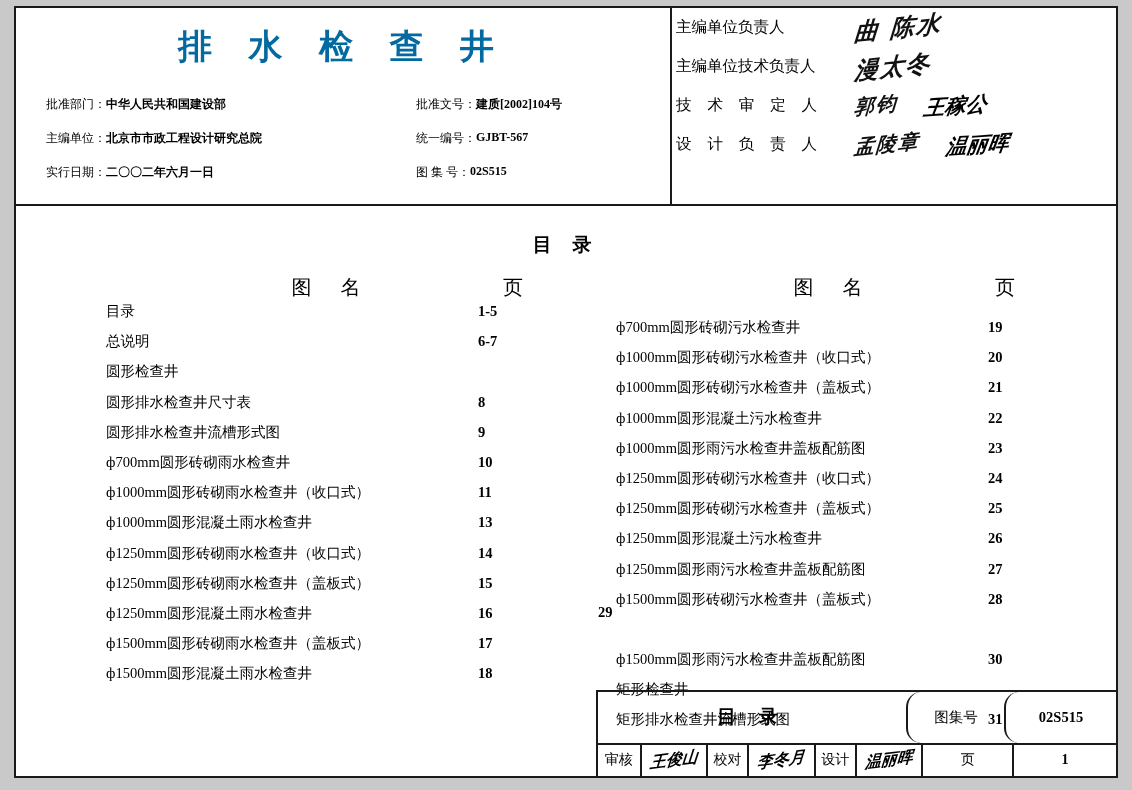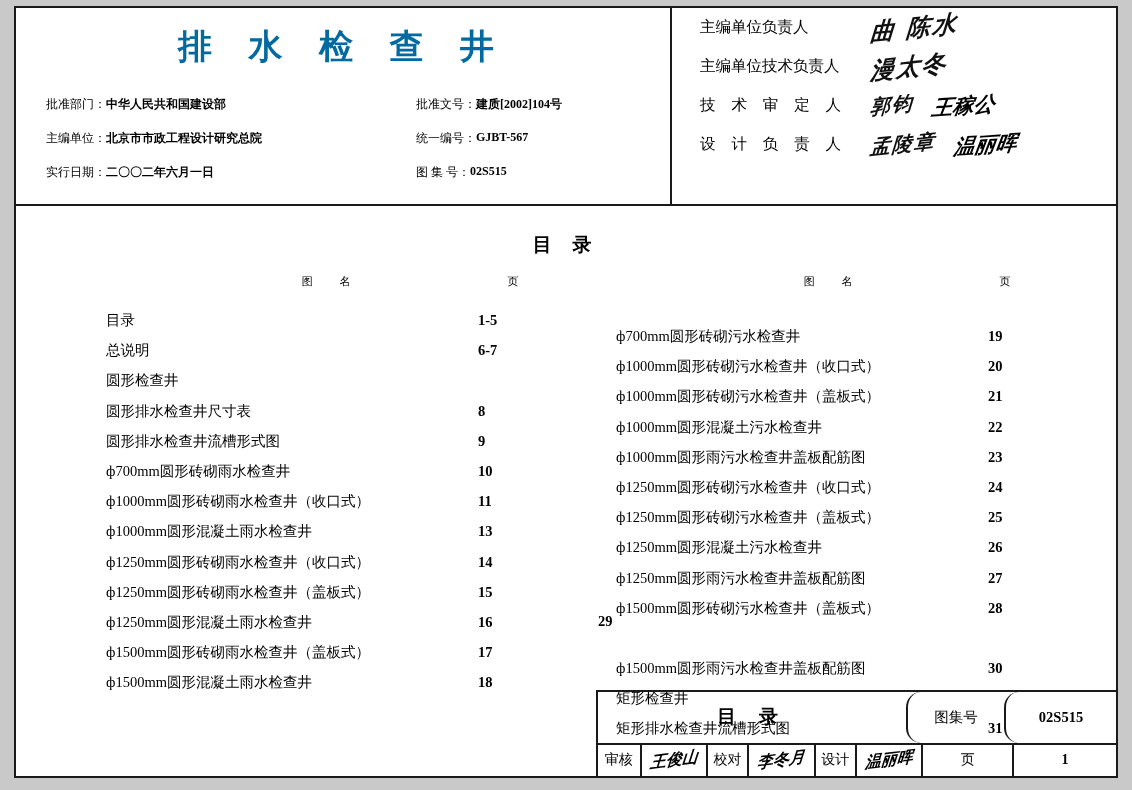--- a/index.html
+++ b/index.html
@@ -72,22 +72,23 @@
   .meta-value { font-weight: bold; white-space: nowrap; }
   .meta-col1 { width: 370px; display: flex; }
   .meta-col2 { display: flex; }
 
   
   .sig-row {
     position: relative;
     height: 39px;
     display: flex;
     align-items: center;
-    padding-left: 28px;
+    padding-left: 4px;
     font-size: 15.5px;
+    gap: 8px;
   }
   .sig-label {
     width: 170px;
     white-space: nowrap;
     letter-spacing: 0px;
   }
   .sig-label.spread { letter-spacing: 6px; }
   .sig-hand {
     font-family: "DejaVu Sans", sans-serif;
     font-size: 24px;
@@ -128,22 +129,22 @@
     top: 68px; left: 0; right: 0;
   }
   .col {
     position: absolute;
     width: 460px;
   }
   .col.left { left: 90px; }
   .col.right { left: 582px; }
   .col-head {
     display: flex;
-    font-size: 11px;
-    margin-bottom: 22px;
+    font-size: 20px;
+    margin-bottom: 1px;
   }
   .col-head .h-name {
     width: 372px;
     text-align: center;
     letter-spacing: 12px;
     padding-left: 80px;
     box-sizing: border-box;
   }
   .col-head .h-page {
     width: 70px;

